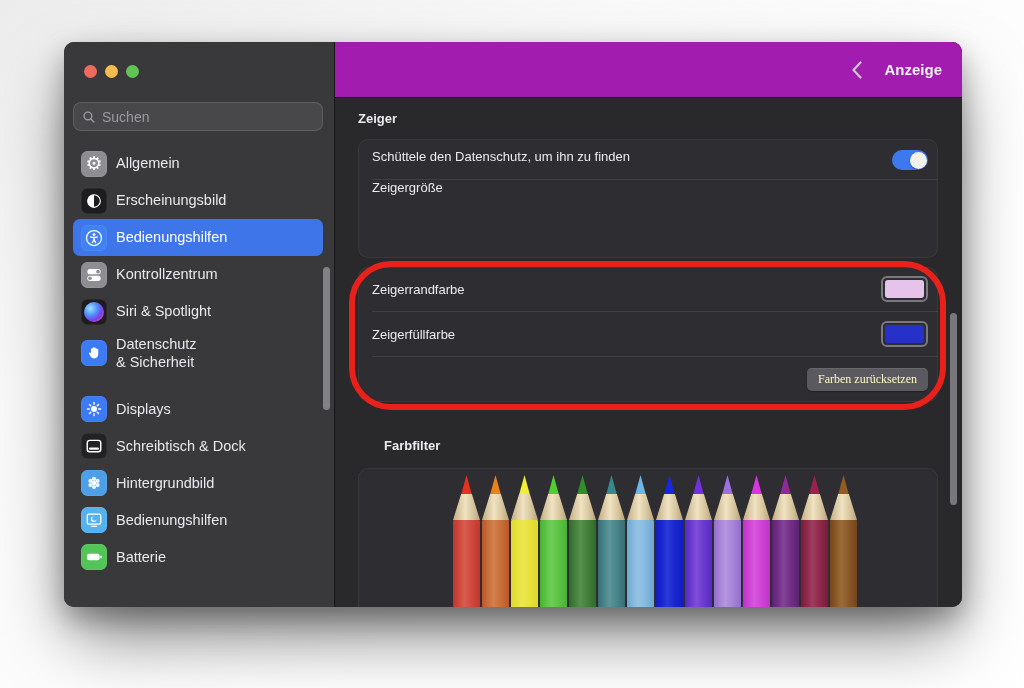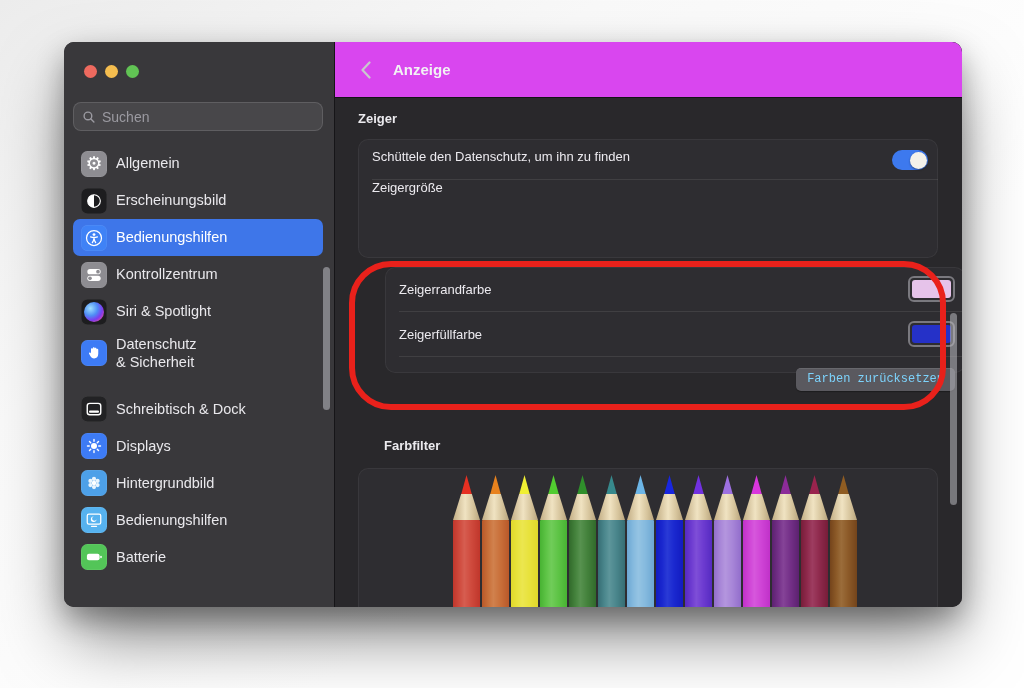--- a/index.html
+++ b/index.html
@@ -50,38 +50,38 @@
   .sb-icon .glyph{color:#fff;font-size:19px;line-height:1;font-family:"DejaVu Sans",sans-serif;}
   .siri-ball{
     width:20px;height:20px;border-radius:50%;
     background:radial-gradient(circle at 32% 32%,#9fe0ff 0%,#4f8df5 38%,#7a3df0 62%,#e04a9e 85%,#8a1f66 100%);
   }
   .sb-scrollbar{position:absolute;left:259px;top:225px;width:7px;height:143px;border-radius:4px;background:rgba(190,190,196,.55);}
 
   
   .content{flex:1;display:flex;flex-direction:column;position:relative;background:#29282b;}
   .c-header{
-    height:56px;flex:0 0 56px;background:#d946ef;border-bottom:1px solid #141317;
-    display:flex;align-items:center;padding:0 20px;gap:16px;box-sizing:border-box;
+    height:56px;flex:0 0 56px;background:#a21caf;border-bottom:1px solid #141317;
+    display:flex;align-items:center;padding:0 20px;gap:16px;box-sizing:border-box;justify-content:flex-end;
   }
   .back-btn{display:flex;align-items:center;justify-content:center;width:22px;height:22px;}
   .c-title{color:#f2f1f4;font-size:15px;font-weight:bold;}
   .c-body{position:relative;flex:1;overflow:hidden;}
 
   .section-label{position:absolute;left:23px;color:#ebeaee;font-size:13px;font-weight:bold;text-align:right;}
   .lbl-zeiger{top:13px;}
   .lbl-farbfilter{top:340px;padding-left:26px;}
 
   .card{
     position:absolute;left:23px;width:580px;box-sizing:border-box;
     background:#2e2d31;border-radius:10px;
     box-shadow:inset 0 0 0 1px rgba(255,255,255,.055);
   }
   .card1{top:41px;height:119px;}
-  .card2{top:169px;height:106px;margin-left:27px;}
+  .card2{top:169px;height:135px;}
   .card3{top:370px;height:170px;overflow:hidden;}
 
   .divider{height:1px;background:rgba(255,255,255,.085);margin-left:14px;}
 
   .row-shake{padding:10px 10px 9px 14px;display:flex;align-items:flex-start;}
   .shake-text{flex:1;}
   .shake-title{color:#eceaef;font-size:13px;}
   .shake-sub{color:#9d9ca2;font-size:11.5px;margin-top:4px;}
   .toggle{
     width:36px;height:20px;border-radius:11px;background:#3d79ee;position:relative;flex:0 0 36px;margin-top:1px;
@@ -105,21 +105,21 @@
 
   .row-color{height:44px;display:flex;align-items:center;padding:0 10px 0 14px;box-sizing:border-box;}
   .row-color .lbl{color:#eceaef;font-size:13px;flex:1;}
   .swatch{
     width:47px;height:26px;border-radius:6px;border:2px solid #7a797f;
     box-sizing:border-box;display:flex;align-items:center;justify-content:center;background:#2e2d31;
   }
   .swatch .fill{width:39px;height:18px;border-radius:3px;}
   .row-reset{height:45px;display:flex;align-items:center;justify-content:flex-end;padding:0 10px;box-sizing:border-box;}
   .reset-btn{
-    background:#5a595f;color:#7dd3fc;font-size:12px;font-family:Liberation Mono, monospace;
+    background:#5a595f;color:#fef9c3;font-size:12px;font-family:Liberation Serif, serif;
     border:none;border-radius:5px;padding:4px 11px;line-height:1.2;
     box-shadow:inset 0 .5px 0 rgba(255,255,255,.18),0 1px 1px rgba(0,0,0,.3);
   }
 
   
   .anno-ring{
     position:absolute;left:14px;top:163px;width:597px;height:149px;box-sizing:border-box;
     border:6.5px solid #e9211b;border-radius:42px;pointer-events:none;z-index:5;
   }
 
@@ -207,36 +207,36 @@
           <div class="sb-item group-end">
             <span class="sb-icon" style="background: rgb(61, 123, 245);">
               <svg viewBox="0 0 24 24" fill="#fff">
                 <path d="M8.4 12.6 V7.4 c0-.7.5-1.2 1.1-1.2 .6 0 1.1.5 1.1 1.2 V6.2 c0-.7.5-1.2 1.1-1.2 .6 0 1.1.5 1.1 1.2 v.6 c0-.6.5-1.1 1.1-1.1 .6 0 1.1.5 1.1 1.2 v1 c0-.6.5-1 1.05-1 .6 0 1.05.5 1.05 1.15 V13 c0 3.4-1.9 5.6-4.9 5.6 -2.3 0-3.5-.9-4.6-2.9 l-1.5-2.8 c-.4-.8.3-1.7 1.2-1.5 .4.1.75.4.95.8 z"></path>
               </svg>
             </span>
             <span class="sb-label">Datenschutz
 &amp; Sicherheit</span>
           </div>
           <div class="sb-item">
+            <span class="sb-icon" style="background: rgb(61, 123, 245);">
+              <svg viewBox="0 0 24 24" stroke="#fff" stroke-width="1.7" stroke-linecap="round">
+                <circle cx="12" cy="12" r="3.6" fill="#fff" stroke="none"></circle>
+                <path d="M12 4.2v2.1M12 17.7v2.1M4.2 12h2.1M17.7 12h2.1M6.6 6.6l1.5 1.5M15.9 15.9l1.5 1.5M17.4 6.6l-1.5 1.5M8.1 15.9l-1.5 1.5"></path>
+              </svg>
+            </span>
+            <span class="sb-label">Displays</span>
+          </div>
+          <div class="sb-item">
             <span class="sb-icon" style="background: rgb(34, 34, 36);">
               <svg viewBox="0 0 24 24">
                 <rect x="3.9" y="5.2" width="16.2" height="13.6" rx="3" fill="none" stroke="#fff" stroke-width="1.7"></rect>
                 <rect x="6" y="13.8" width="12" height="2.7" rx="1.3" fill="#fff"></rect>
               </svg>
             </span>
             <span class="sb-label">Schreibtisch &amp; Dock</span>
-          </div>
-          <div class="sb-item">
-            <span class="sb-icon" style="background: rgb(61, 123, 245);">
-              <svg viewBox="0 0 24 24" stroke="#fff" stroke-width="1.7" stroke-linecap="round">
-                <circle cx="12" cy="12" r="3.6" fill="#fff" stroke="none"></circle>
-                <path d="M12 4.2v2.1M12 17.7v2.1M4.2 12h2.1M17.7 12h2.1M6.6 6.6l1.5 1.5M15.9 15.9l1.5 1.5M17.4 6.6l-1.5 1.5M8.1 15.9l-1.5 1.5"></path>
-              </svg>
-            </span>
-            <span class="sb-label">Displays</span>
           </div>
           <div class="sb-item">
             <span class="sb-icon" style="background: rgb(77, 160, 232);">
               <svg viewBox="0 0 24 24" fill="rgba(255,255,255,.88)">
                 <circle cx="12" cy="7.1" r="2.5"></circle>
                 <circle cx="16.3" cy="9.5" r="2.5"></circle>
                 <circle cx="16.3" cy="14.5" r="2.5"></circle>
                 <circle cx="12" cy="16.9" r="2.5"></circle>
                 <circle cx="7.7" cy="14.5" r="2.5"></circle>
                 <circle cx="7.7" cy="9.5" r="2.5"></circle>

